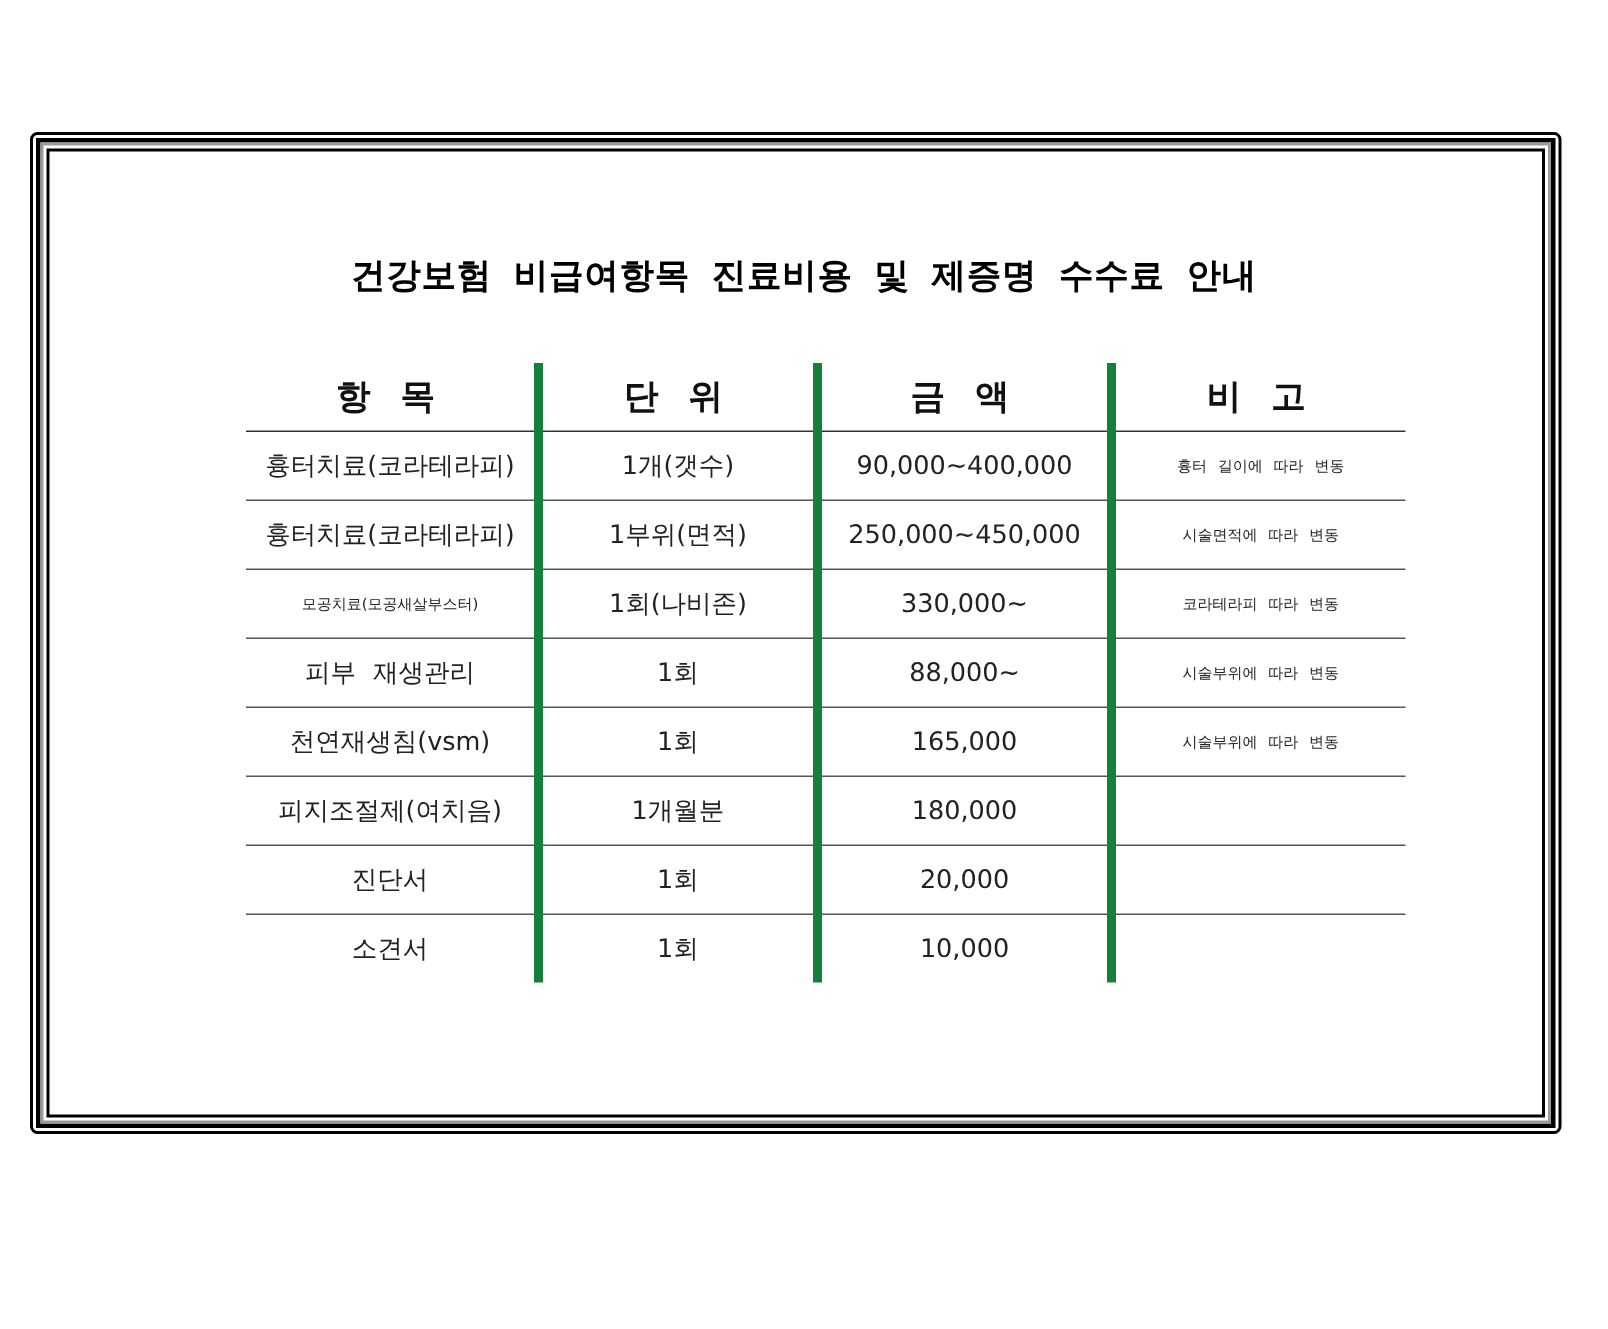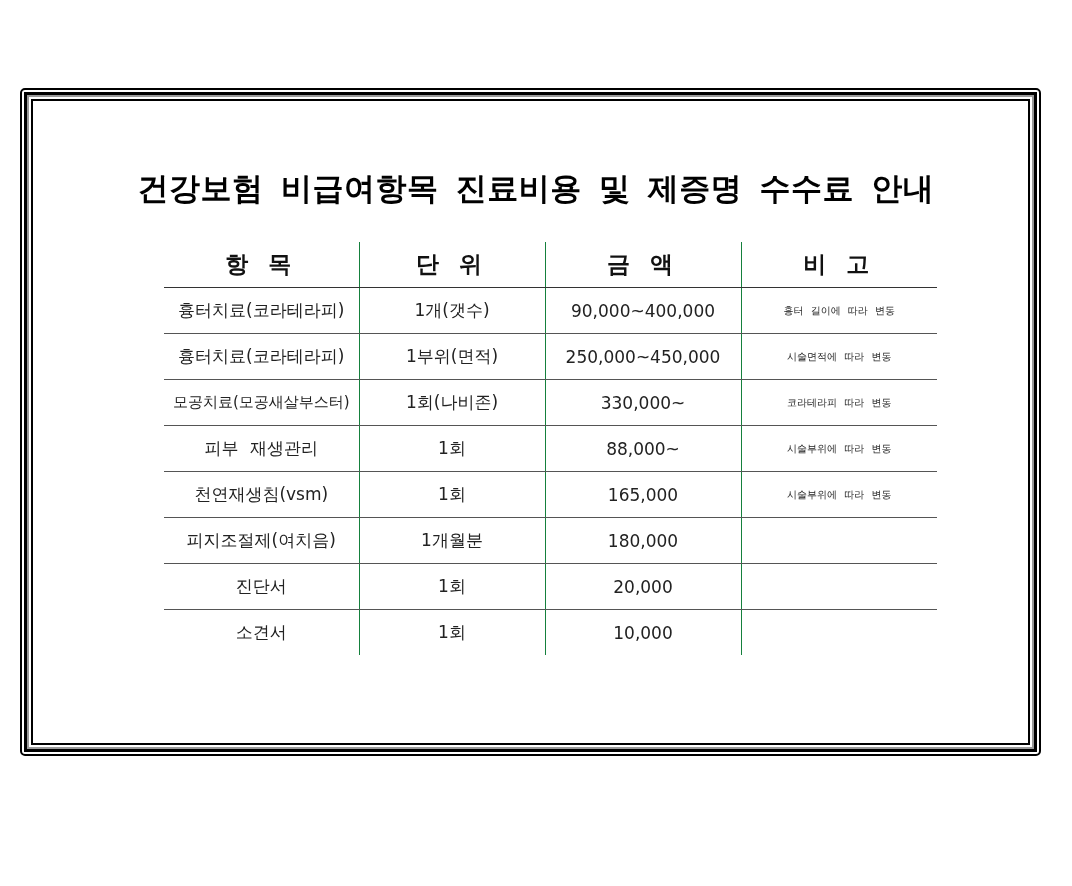--- a/index.html
+++ b/index.html
@@ -41,21 +41,21 @@
       border: 2px solid #000;
       box-sizing: border-box;
       background: #fff;
     }
     .title {
       position: absolute;
       left: 0;
       width: 1072px;
       top: 168px;
       text-align: center;
-      font-size: 31px;
+      font-size: 23px;
       font-weight: bold;
       color: #000;
       letter-spacing: 0.5px;
       word-spacing: 6px;
     }
     table.fees {
       position: absolute;
       left: 164px;
       top: 242px;
       width: 773px;
@@ -64,38 +64,38 @@
     }
     table.fees col.c1 { width: 195px; }
     table.fees col.c2 { width: 186px; }
     table.fees col.c3 { width: 196px; }
     table.fees col.c4 { width: 196px; }
     table.fees th, table.fees td {
       height: 45px;
       padding: 0;
       text-align: center;
       vertical-align: middle;
-      border-left: 1px solid #15803d;
+      border-left: 6px solid #15803d;
       border-bottom: 1px solid #555;
       font-size: 17px;
       color: #222;
       white-space: nowrap;
       overflow: hidden;
     }
     table.fees th:first-child, table.fees td:first-child { border-left: none; }
     table.fees tr:last-child td { border-bottom: none; }
     table.fees th {
       font-weight: bold;
       font-size: 23px;
       color: #111;
       letter-spacing: 6px;
       border-bottom: 1px solid #333;
     }
     table.fees td.note { font-size: 10px; word-spacing: 4px; }
-    table.fees td.small { font-size: 15px; }
+    table.fees td.small { font-size: 10px; }
   </style>
 </head>
 <body>
 
 <div class="frame-outer">
   <div class="frame-thick">
     <div class="frame-gap">
       <div class="frame-inner"></div>
     </div>
   </div>

